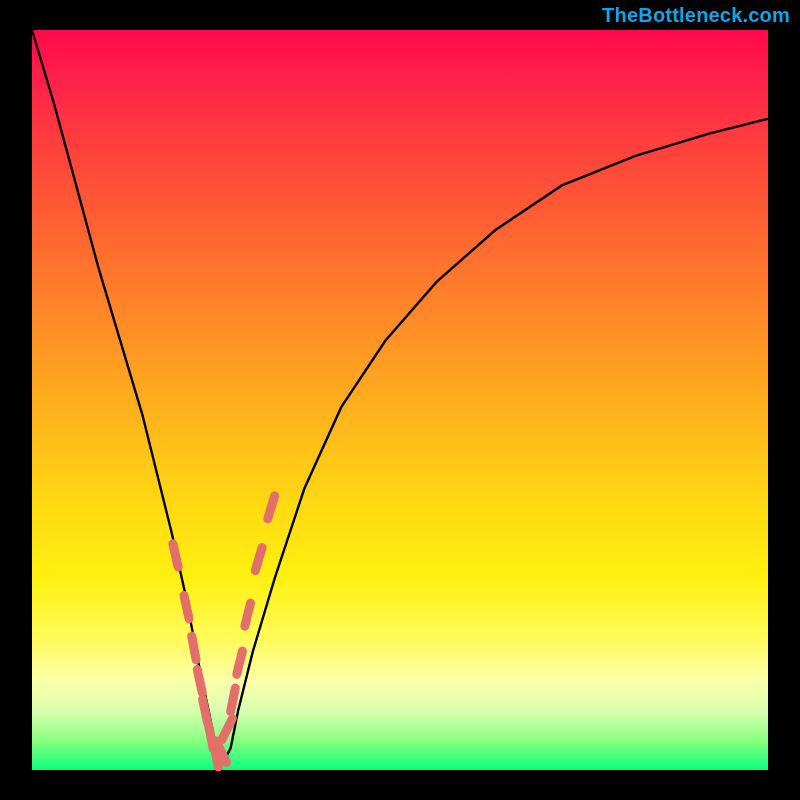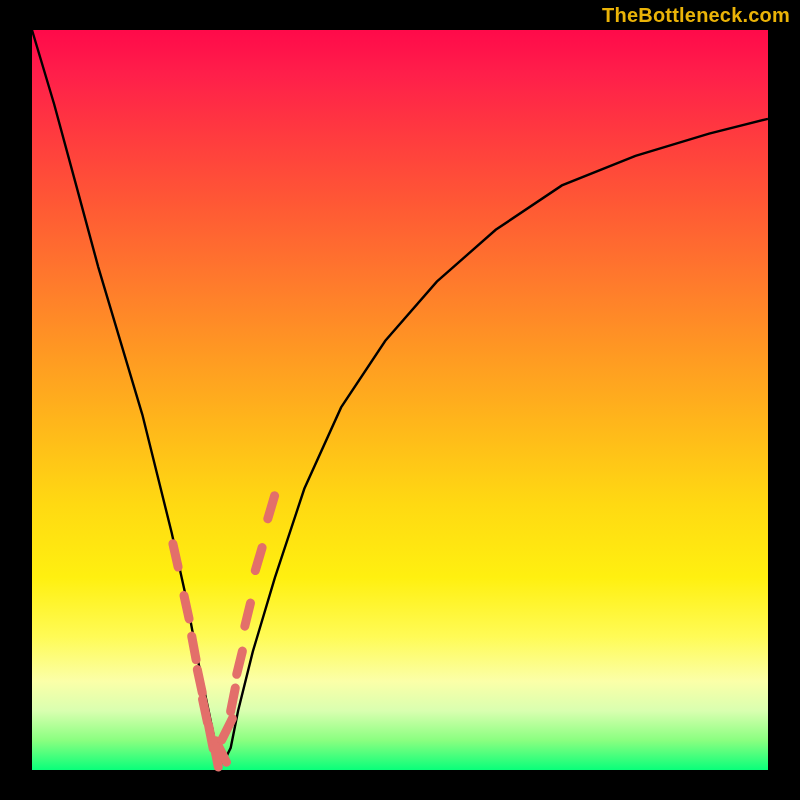--- a/index.html
+++ b/index.html
@@ -42,21 +42,21 @@
       #09ff7a 100%
     );
   }
   .watermark {
     position: absolute;
     top: 4px;
     right: 10px;
     font-family: Arial, Helvetica, sans-serif;
     font-size: 20px;
     font-weight: 600;
-    color: #eab308;
+    color: #0ea5e9;
     letter-spacing: 0.2px;
   }
   svg.curve {
     position: absolute;
     left: 0;
     top: 0;
     width: 736px;
     height: 740px;
     overflow: visible;
   }

